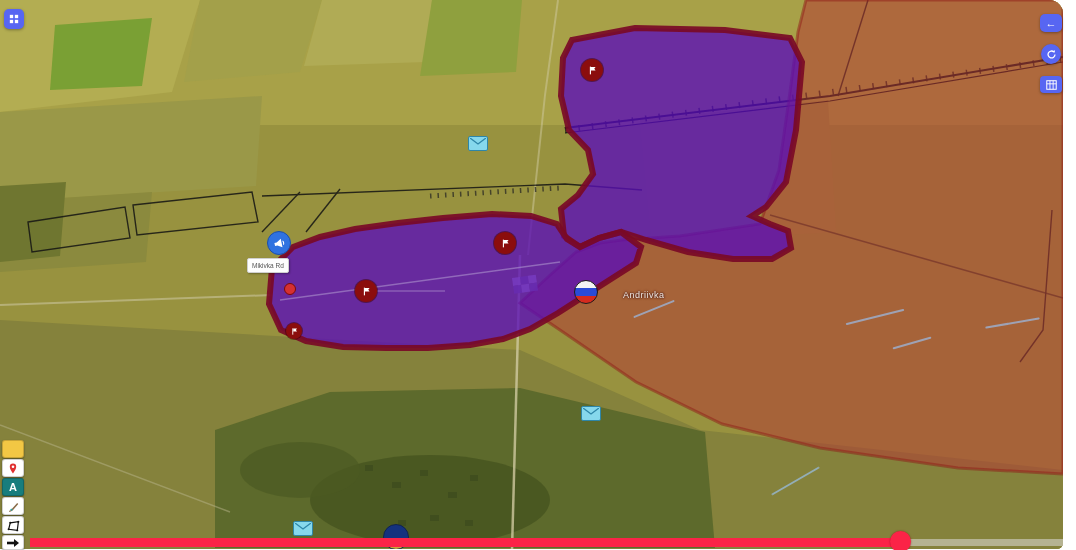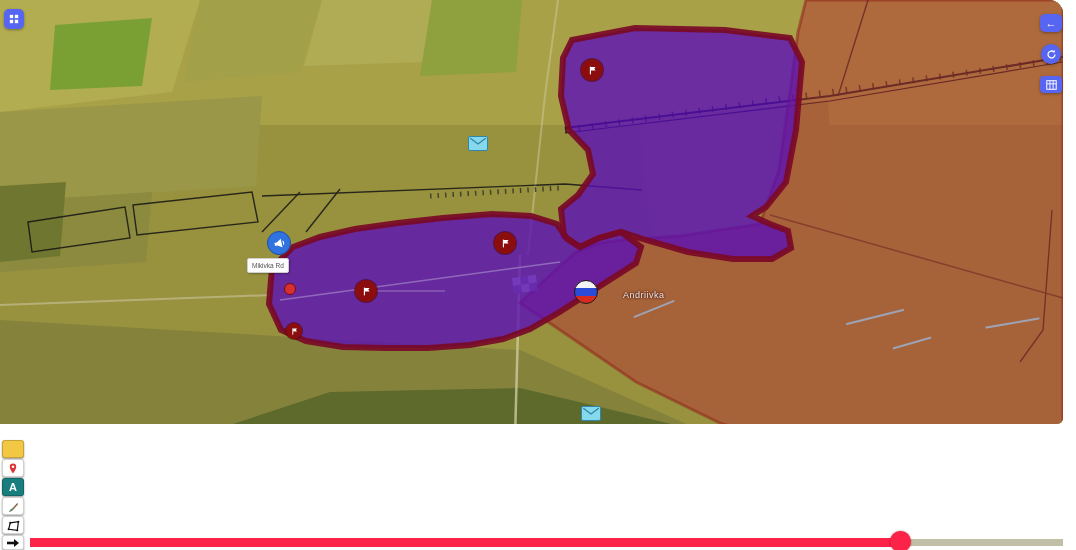--- a/index.html
+++ b/index.html
@@ -1,18 +1,18 @@
 <!DOCTYPE html>
 <html><head>
 <meta charset="utf-8">
 <style>
   html,body{margin:0;padding:0;background:#fff;}
   .stage{position:relative;width:1076px;height:550px;background:#fff;overflow:hidden;
          font-family:"Liberation Sans", sans-serif;}
-  .map{position:absolute;left:0;top:0;width:1063px;height:424px;overflow:hidden;
+  .map{position:absolute;left:0;top:0;width:1063px;height:549px;overflow:hidden;
        border-top-right-radius:14px;border-bottom-right-radius:6px;background:#98923f;}
   .map svg.base{position:absolute;left:0;top:0;}
 
   
   .gutter{position:absolute;right:0;top:0;width:13px;height:550px;background:#fff;}
 
   
   .btn{position:absolute;display:flex;align-items:center;justify-content:center;
        background:#5766f2;color:#fff;border:none;border-radius:5px;
        box-shadow:0 1px 3px rgba(0,0,0,.35);cursor:pointer;padding:0;z-index:50;}

